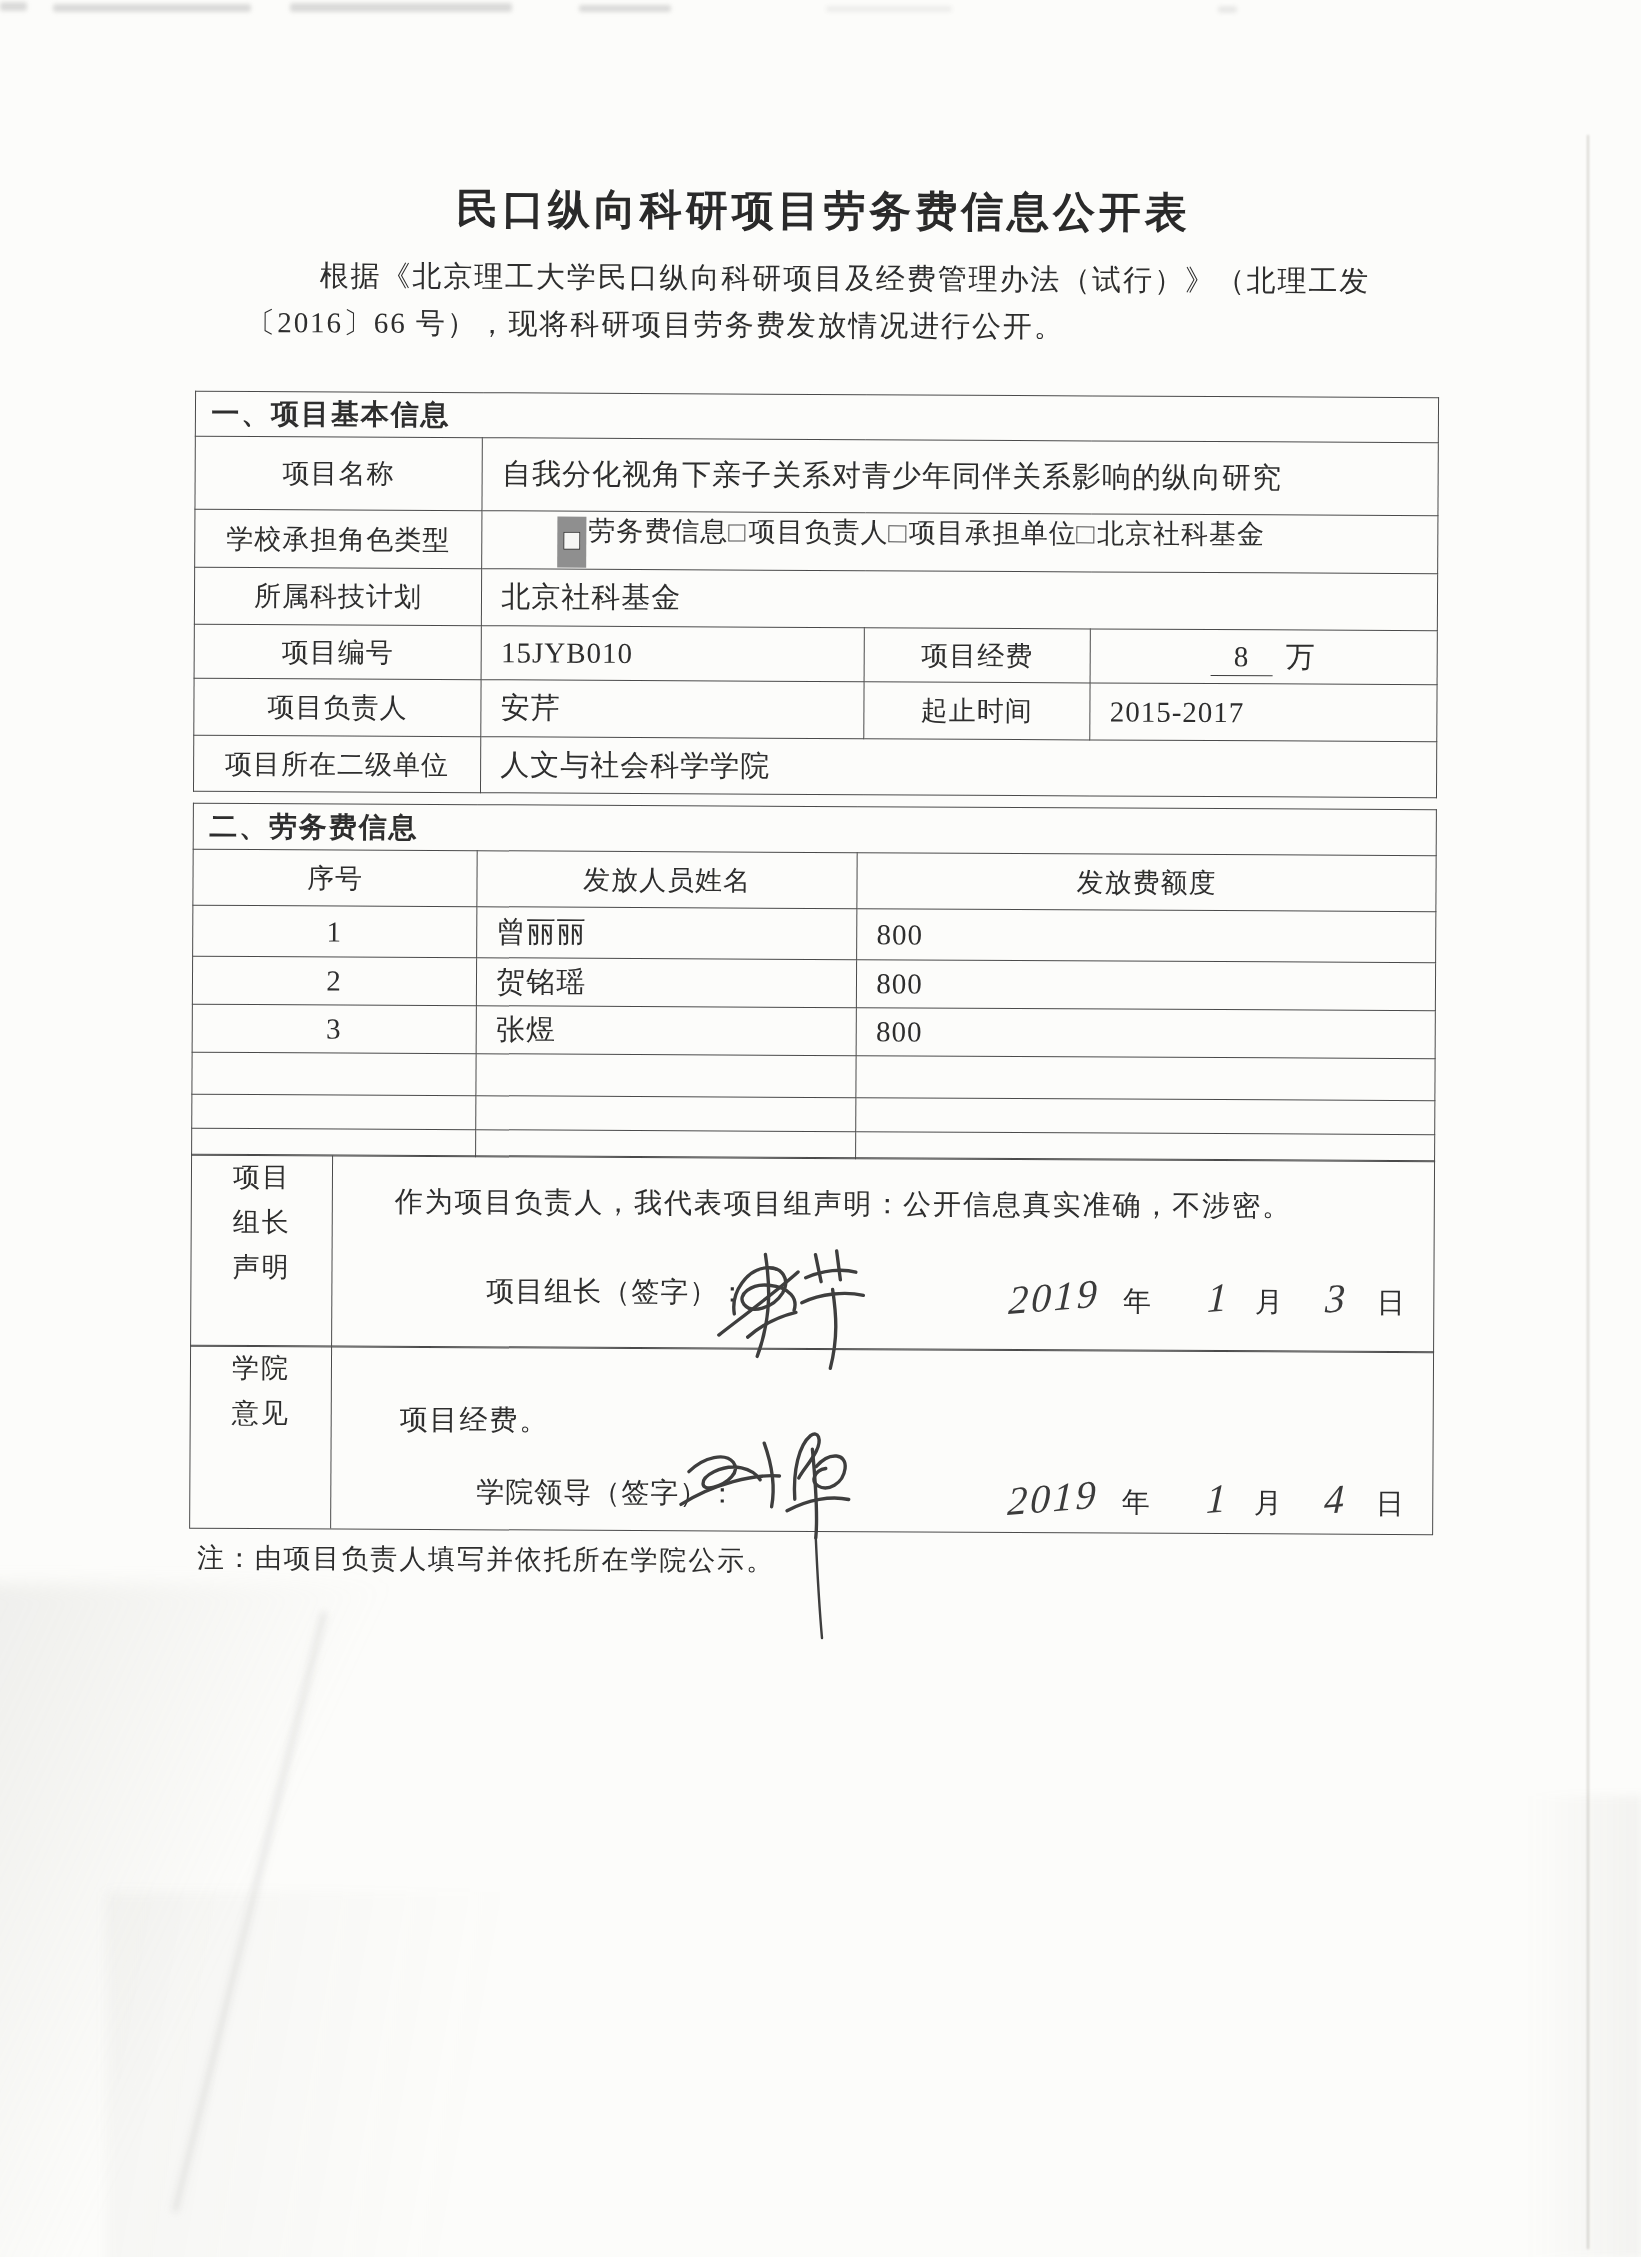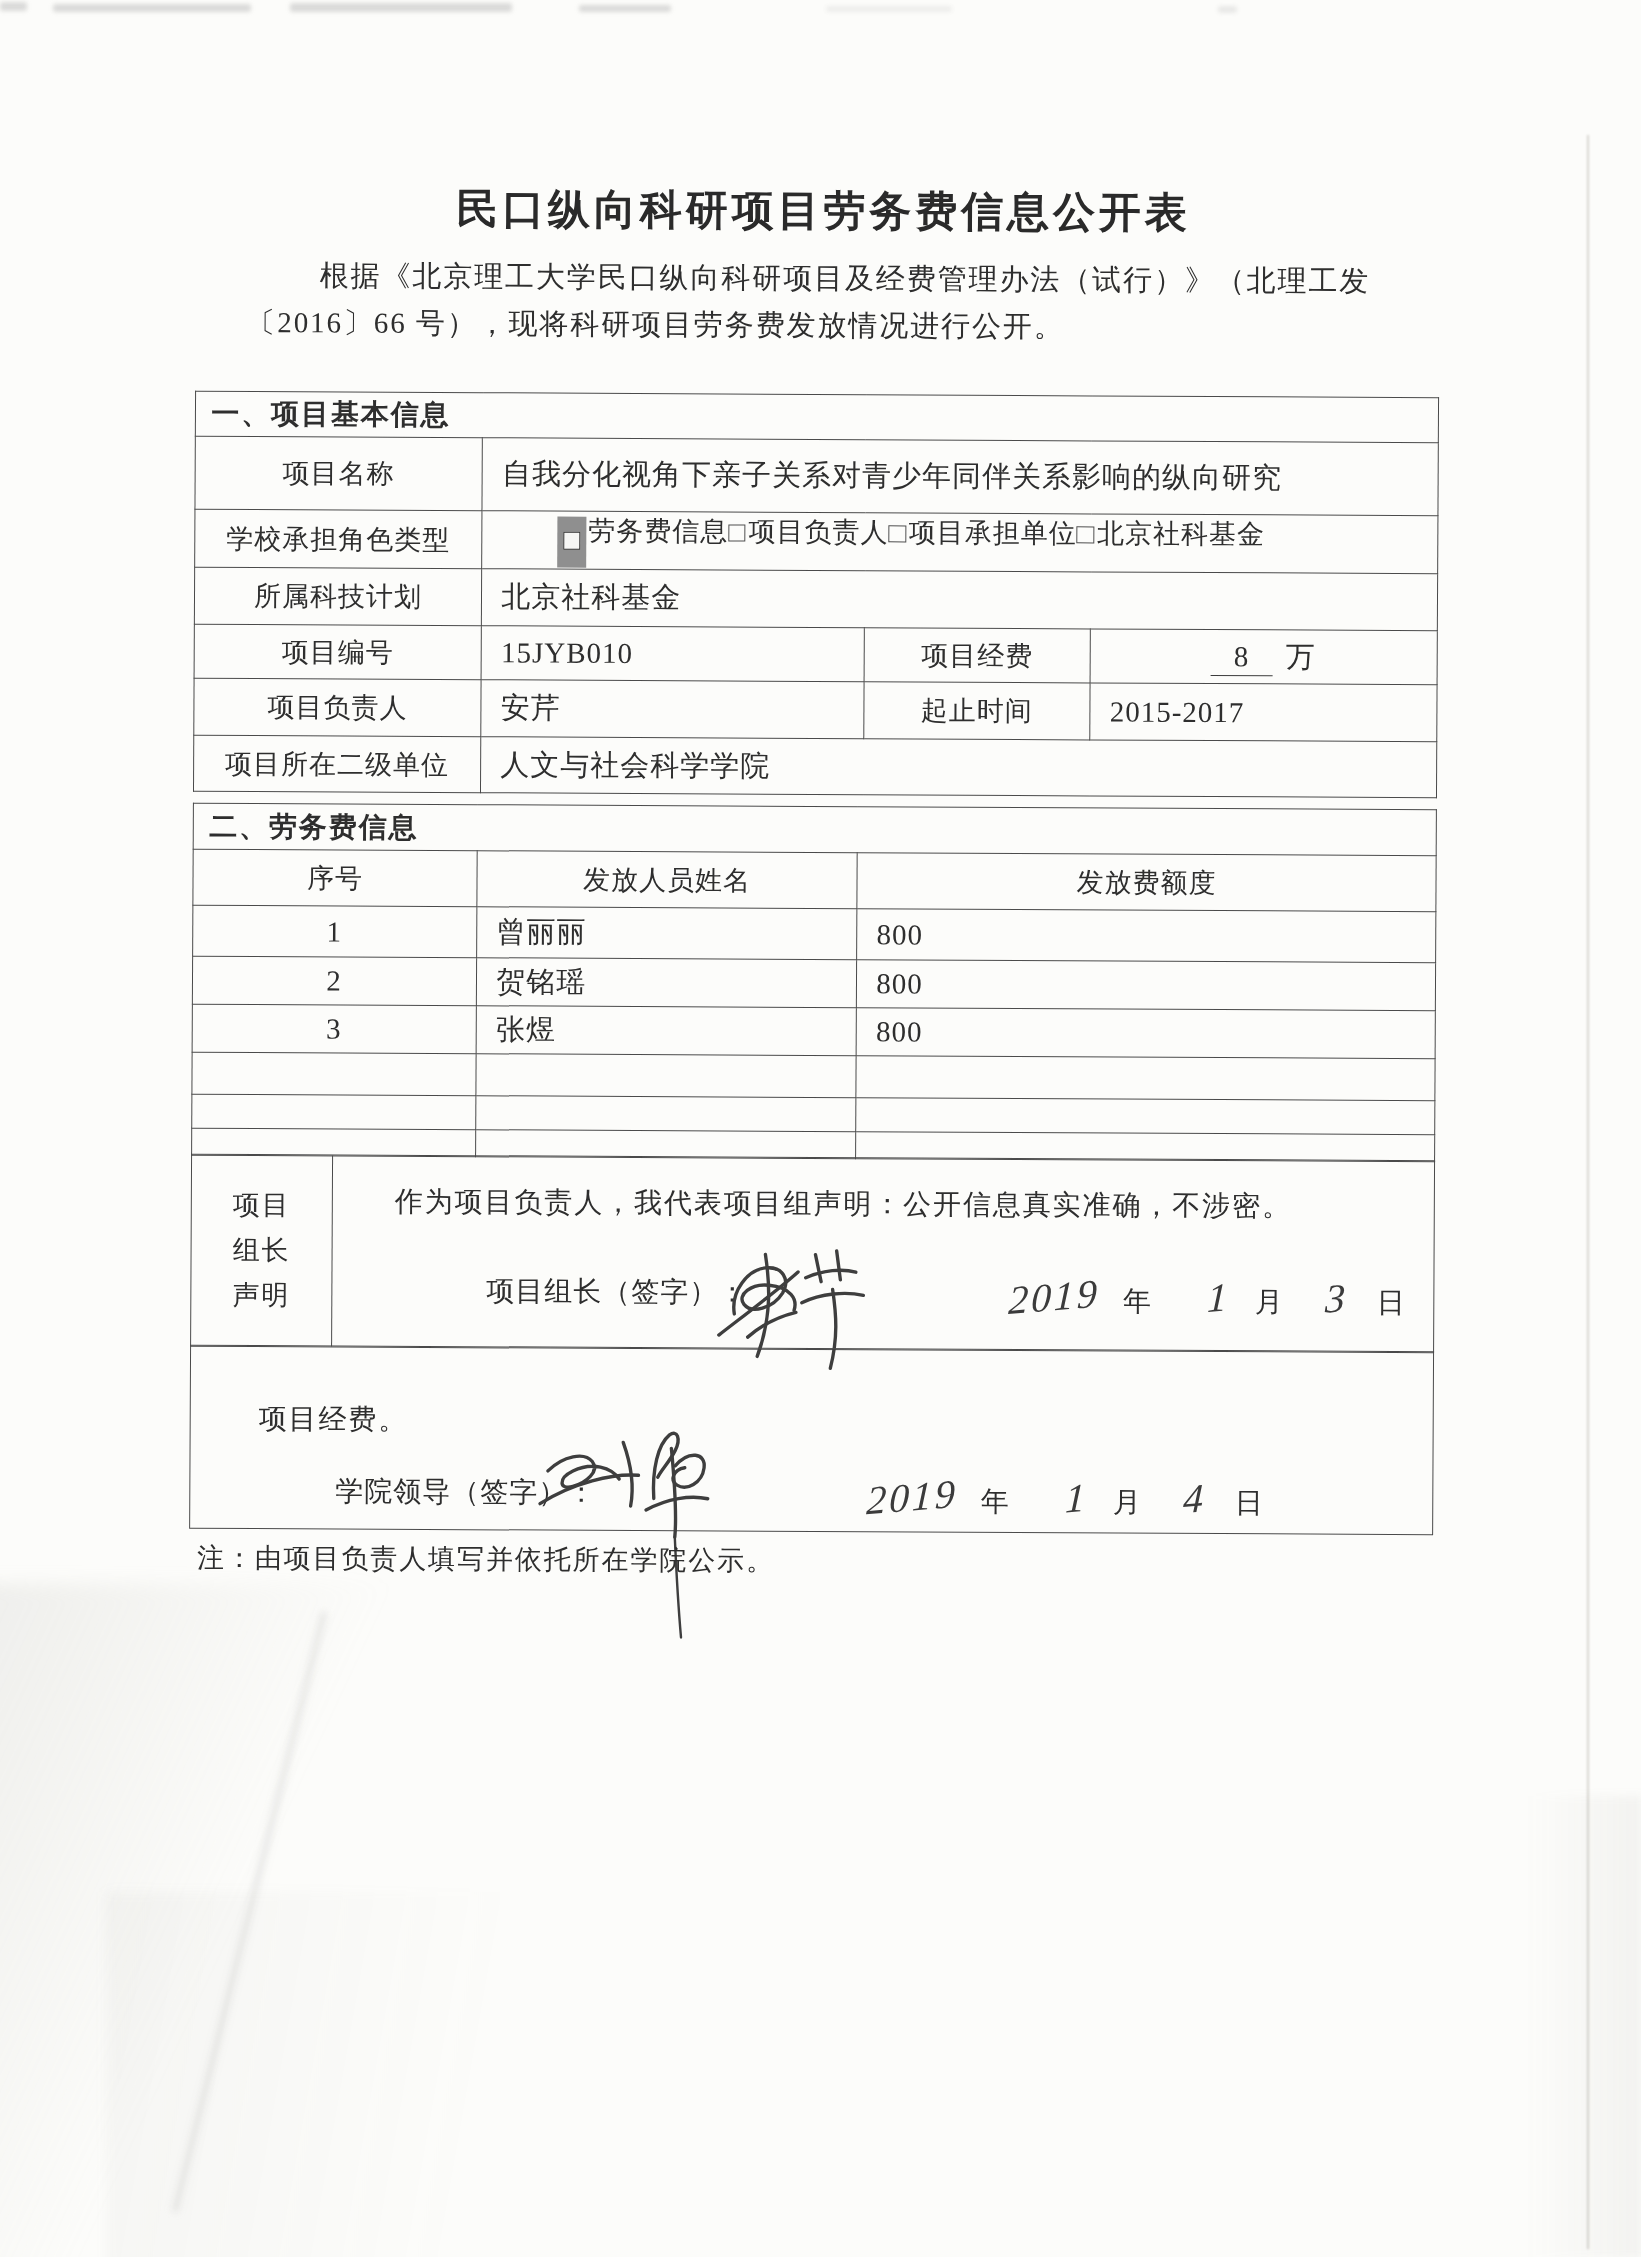--- a/index.html
+++ b/index.html
@@ -54,21 +54,21 @@
       vertical-align:-1px;margin-right:2.9px;}
   .cbwrap{display:inline-block;}
   .cbwrap.sel{background:#8f8f8f;padding:8.7px 5.8px 11.6px 5.8px;margin-right:1.9px;vertical-align:-9.7px;}
   .cbwrap.sel .cb{background:#f6f6f4;border-color:#2e2e2e;margin-right:0;vertical-align:0;}
   .opt{white-space:nowrap;}
 
   .block{position:absolute;left:193px;width:1244px;border:1.9px solid #4a4a4a;box-sizing:border-box;display:flex;}
   .decl{top:1157px;height:193px;}
   .coll{top:1348px;height:184px;}
   .sidecol{width:141px;border-right:1.9px solid #4a4a4a;box-sizing:border-box;display:flex;
-           flex-direction:column;justify-content:center;align-items:center;
+           flex-direction:column;justify-content:flex-start;align-items:center;
            font-size:27px;line-height:45px;letter-spacing:1.9px;}
   .maincol{position:relative;flex:1;}
   .statement{position:absolute;font-size:28px;letter-spacing:1.9px;}
   .signlabel{position:absolute;font-size:28px;letter-spacing:1px;}
   .sigsvg{position:absolute;overflow:visible;}
   .sigsvg path{fill:none;stroke:#3e3e3e;stroke-width:3.5;stroke-linecap:round;stroke-linejoin:round;}
   .sigsvg path.tail{stroke-width:2.5;}
   .dgroup{position:absolute;white-space:nowrap;}
   .du{font-size:28px;}
   .hw{display:inline-block;font-style:italic;font-size:40px;color:#3b3b3b;
@@ -219,20 +219,24 @@
           <path d="M100 84 C120 74 146 72 164 76"></path>
           <path d="M132 70 C136 96 138 120 130 152"></path>
         </svg>
         <div class="dgroup" style="top:114px;left:676px;">
           <span class="hw">2019</span><span class="du gap-a">年</span><span class="hw">1</span><span class="du gap-b">月</span><span class="hw">3</span><span class="du gap-c">日</span>
         </div>
       </div>
     </div>
 
     <div class="block coll">
+      <div class="sidecol">
+        <span>学院</span>
+        <span>意见</span>
+      </div>
       <div class="maincol">
         <div class="statement" style="top:54px;left:68px;">项目经费。</div>
         <div class="signlabel" style="top:126px;left:145px;">学院领导（签字）：</div>
         <svg class="sigsvg" style="top:52px;left:340px;width:193px;height:241px;" viewBox="0 0 200 250" aria-label="张峰">
           <path d="M18 74 C34 58 56 54 64 64 C72 74 58 86 44 90 C30 94 28 82 44 74 C64 64 84 70 92 82"></path>
           <path d="M10 108 C44 86 86 76 112 78"></path>
           <path d="M96 44 C104 66 108 88 104 110"></path>
           <path d="M128 102 C126 72 132 46 144 36 C152 30 156 40 150 52 C144 64 136 72 132 80"></path>
           <path d="M150 68 C164 52 182 54 180 70 C178 86 162 94 152 88 C144 83 148 72 160 70"></path>
           <path d="M120 114 C142 102 166 98 184 102"></path>

